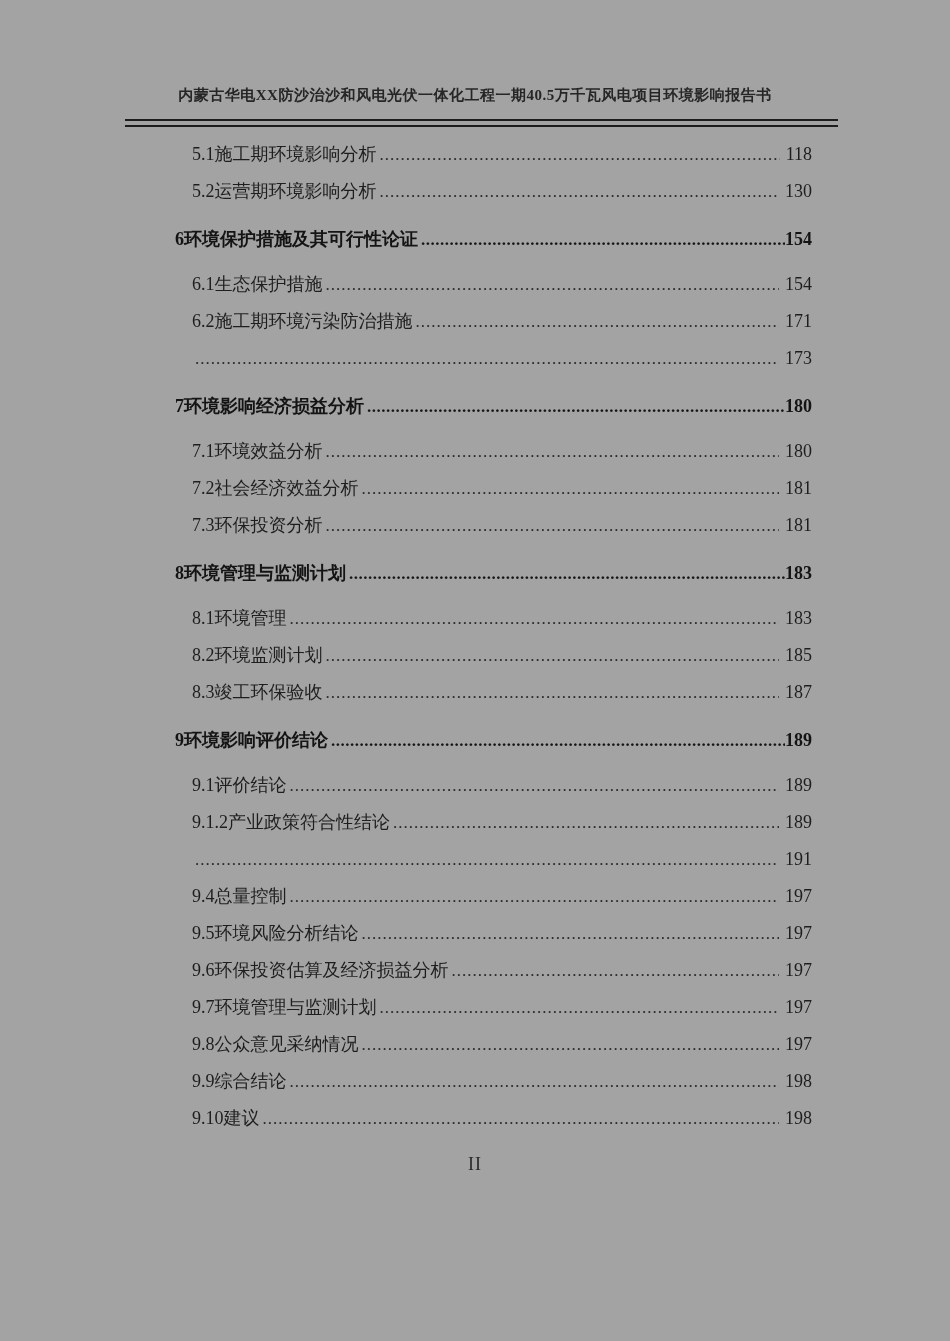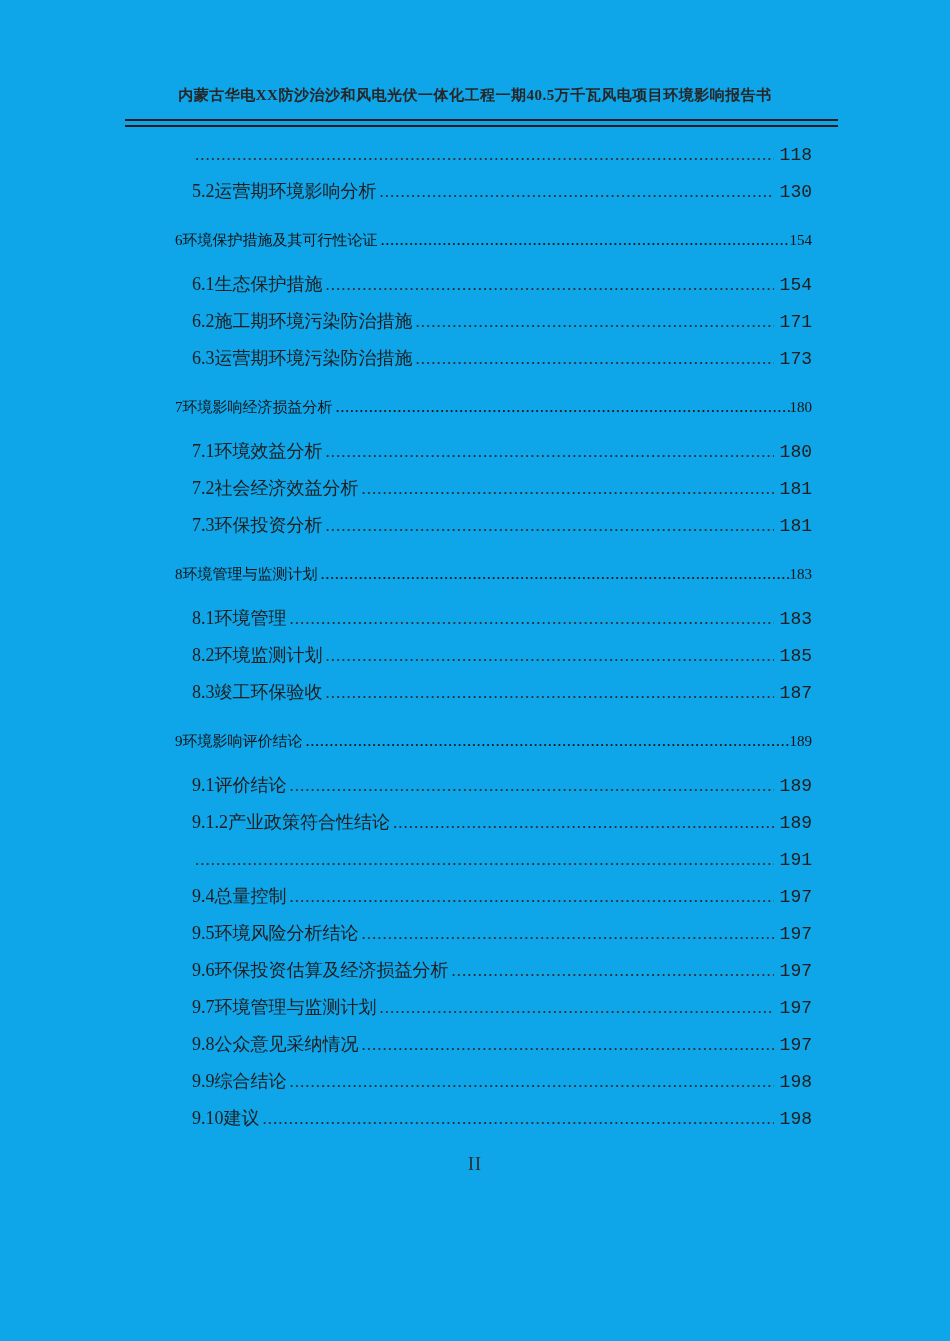--- a/index.html
+++ b/index.html
@@ -4,21 +4,21 @@
 <style>
   html, body {
     margin: 0;
     padding: 0;
     background: #ffffff;
   }
   .page {
     position: relative;
     width: 950px;
     height: 1341px;
-    background: #0ea5e9;
+    background: #a3a3a3;
     font-family: "Liberation Serif", "DejaVu Serif", serif;
     color: #1c1c1c;
     overflow: hidden;
   }
   .doc-header {
     padding-top: 86px;
     text-align: center;
     font-size: 15px;
     font-weight: 700;
     color: #262626;
@@ -39,23 +39,24 @@
     display: flex;
     align-items: baseline;
     height: 37px;
     line-height: 37px;
     font-size: 18px;
     white-space: nowrap;
   }
   .toc-row.level-1 {
     margin-top: 11px;
     margin-bottom: 8px;
-    font-weight: 400;
-    font-size: 15px;
+    font-weight: 700;
+    font-size: 18px;
     color: #141414;
+    align-items: center;
   }
   .toc-row.level-2 {
     padding-left: 17px;
     color: #1e1e1e;
   }
   .toc-label {
     flex: 0 0 auto;
   }
   .leader {
     flex: 1 1 auto;
@@ -70,21 +71,20 @@
   }
   .toc-row.level-1 .leader::after {
     color: #141414;
     letter-spacing: 0.5px;
   }
   .toc-page {
     flex: 0 0 auto;
   }
   .toc-row.level-2 .toc-page {
     padding-left: 6px;
-    font-family: Liberation Mono, monospace;
   }
   .doc-footer {
     margin-top: 17px;
     text-align: center;
     font-size: 18px;
     color: #2b2b2b;
     letter-spacing: 1px;
   }
 </style>
 </head>
@@ -92,20 +92,21 @@
 
 <div class="page">
 
   <div class="doc-header">内蒙古华电XX防沙治沙和风电光伏一体化工程一期40.5万千瓦风电项目环境影响报告书</div>
 
   <div class="header-rule"></div>
 
   <div class="toc">
 
     <div class="toc-row level-2">
+      <span class="toc-label">5.1施工期环境影响分析</span>
         <span class="leader"></span>
         <span class="toc-page">118</span>
     </div>
     <div class="toc-row level-2">
       <span class="toc-label">5.2运营期环境影响分析</span>
         <span class="leader"></span>
         <span class="toc-page">130</span>
     </div>
     <div class="toc-row level-1">
       <span class="toc-label">6环境保护措施及其可行性论证</span>
@@ -116,21 +117,20 @@
       <span class="toc-label">6.1生态保护措施</span>
         <span class="leader"></span>
         <span class="toc-page">154</span>
     </div>
     <div class="toc-row level-2">
       <span class="toc-label">6.2施工期环境污染防治措施</span>
         <span class="leader"></span>
         <span class="toc-page">171</span>
     </div>
     <div class="toc-row level-2">
-      <span class="toc-label">6.3运营期环境污染防治措施</span>
         <span class="leader"></span>
         <span class="toc-page">173</span>
     </div>
     <div class="toc-row level-1">
       <span class="toc-label">7环境影响经济损益分析</span>
         <span class="leader"></span>
         <span class="toc-page">180</span>
     </div>
     <div class="toc-row level-2">
       <span class="toc-label">7.1环境效益分析</span>

